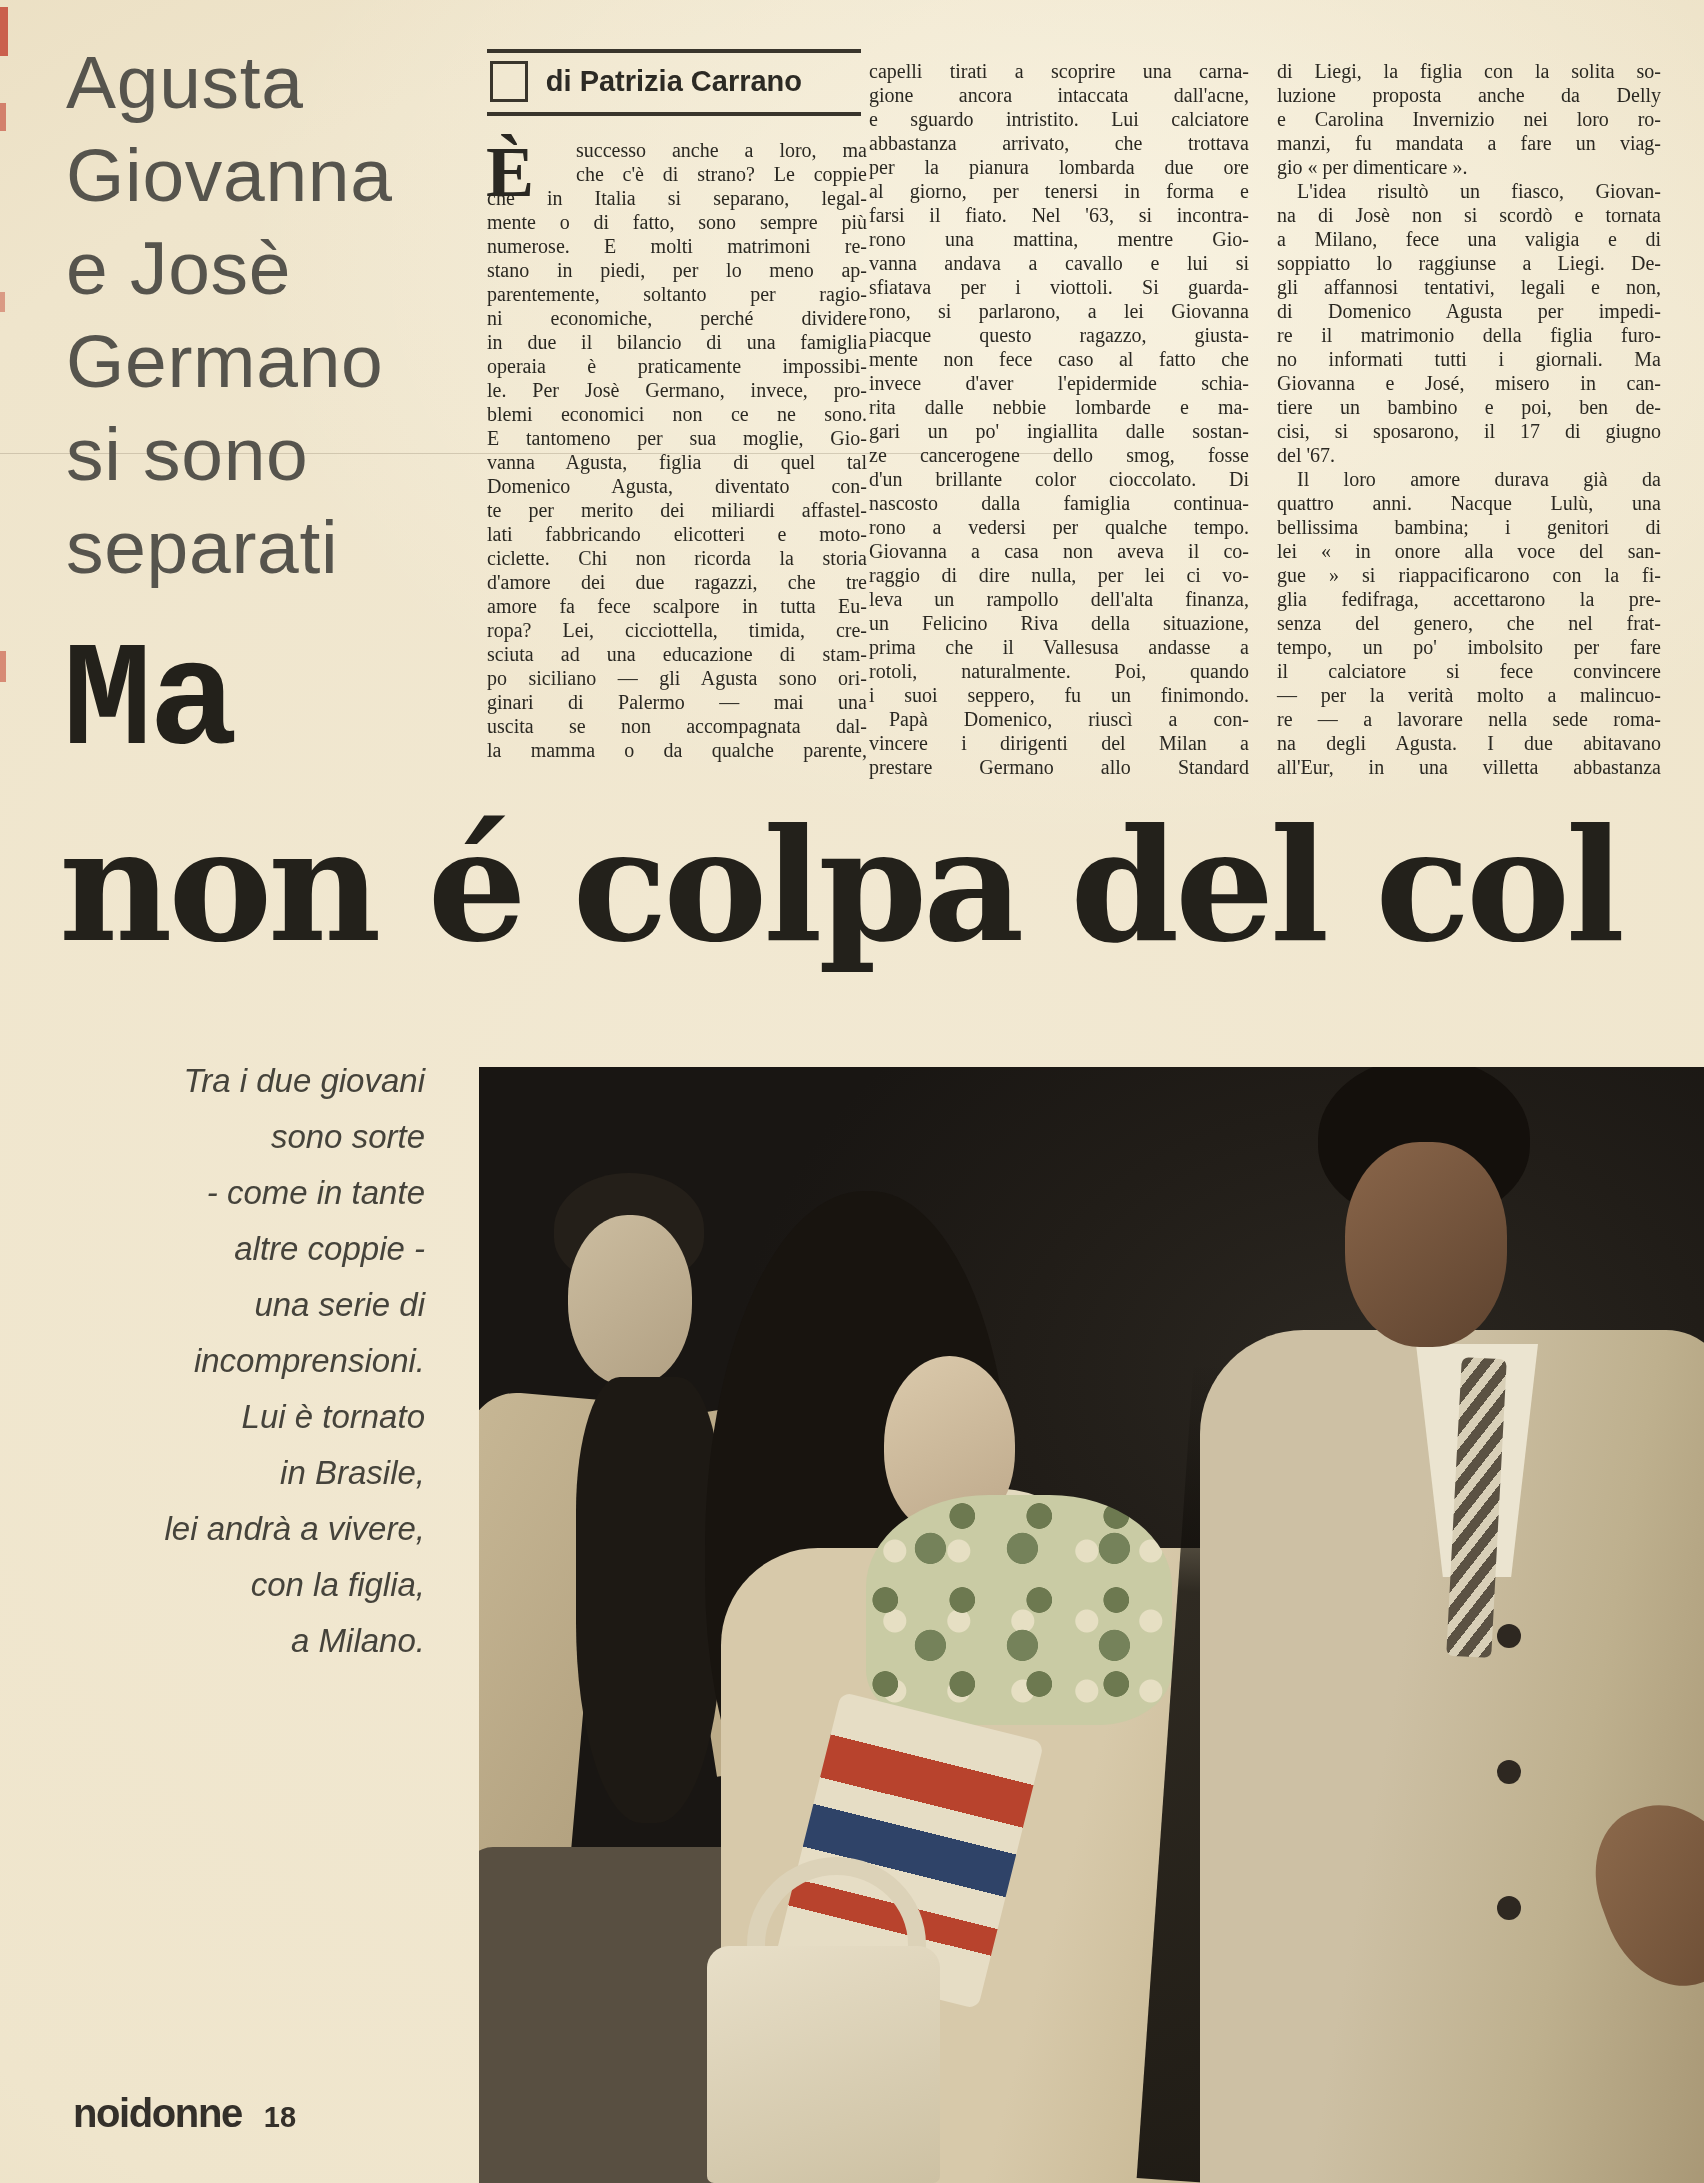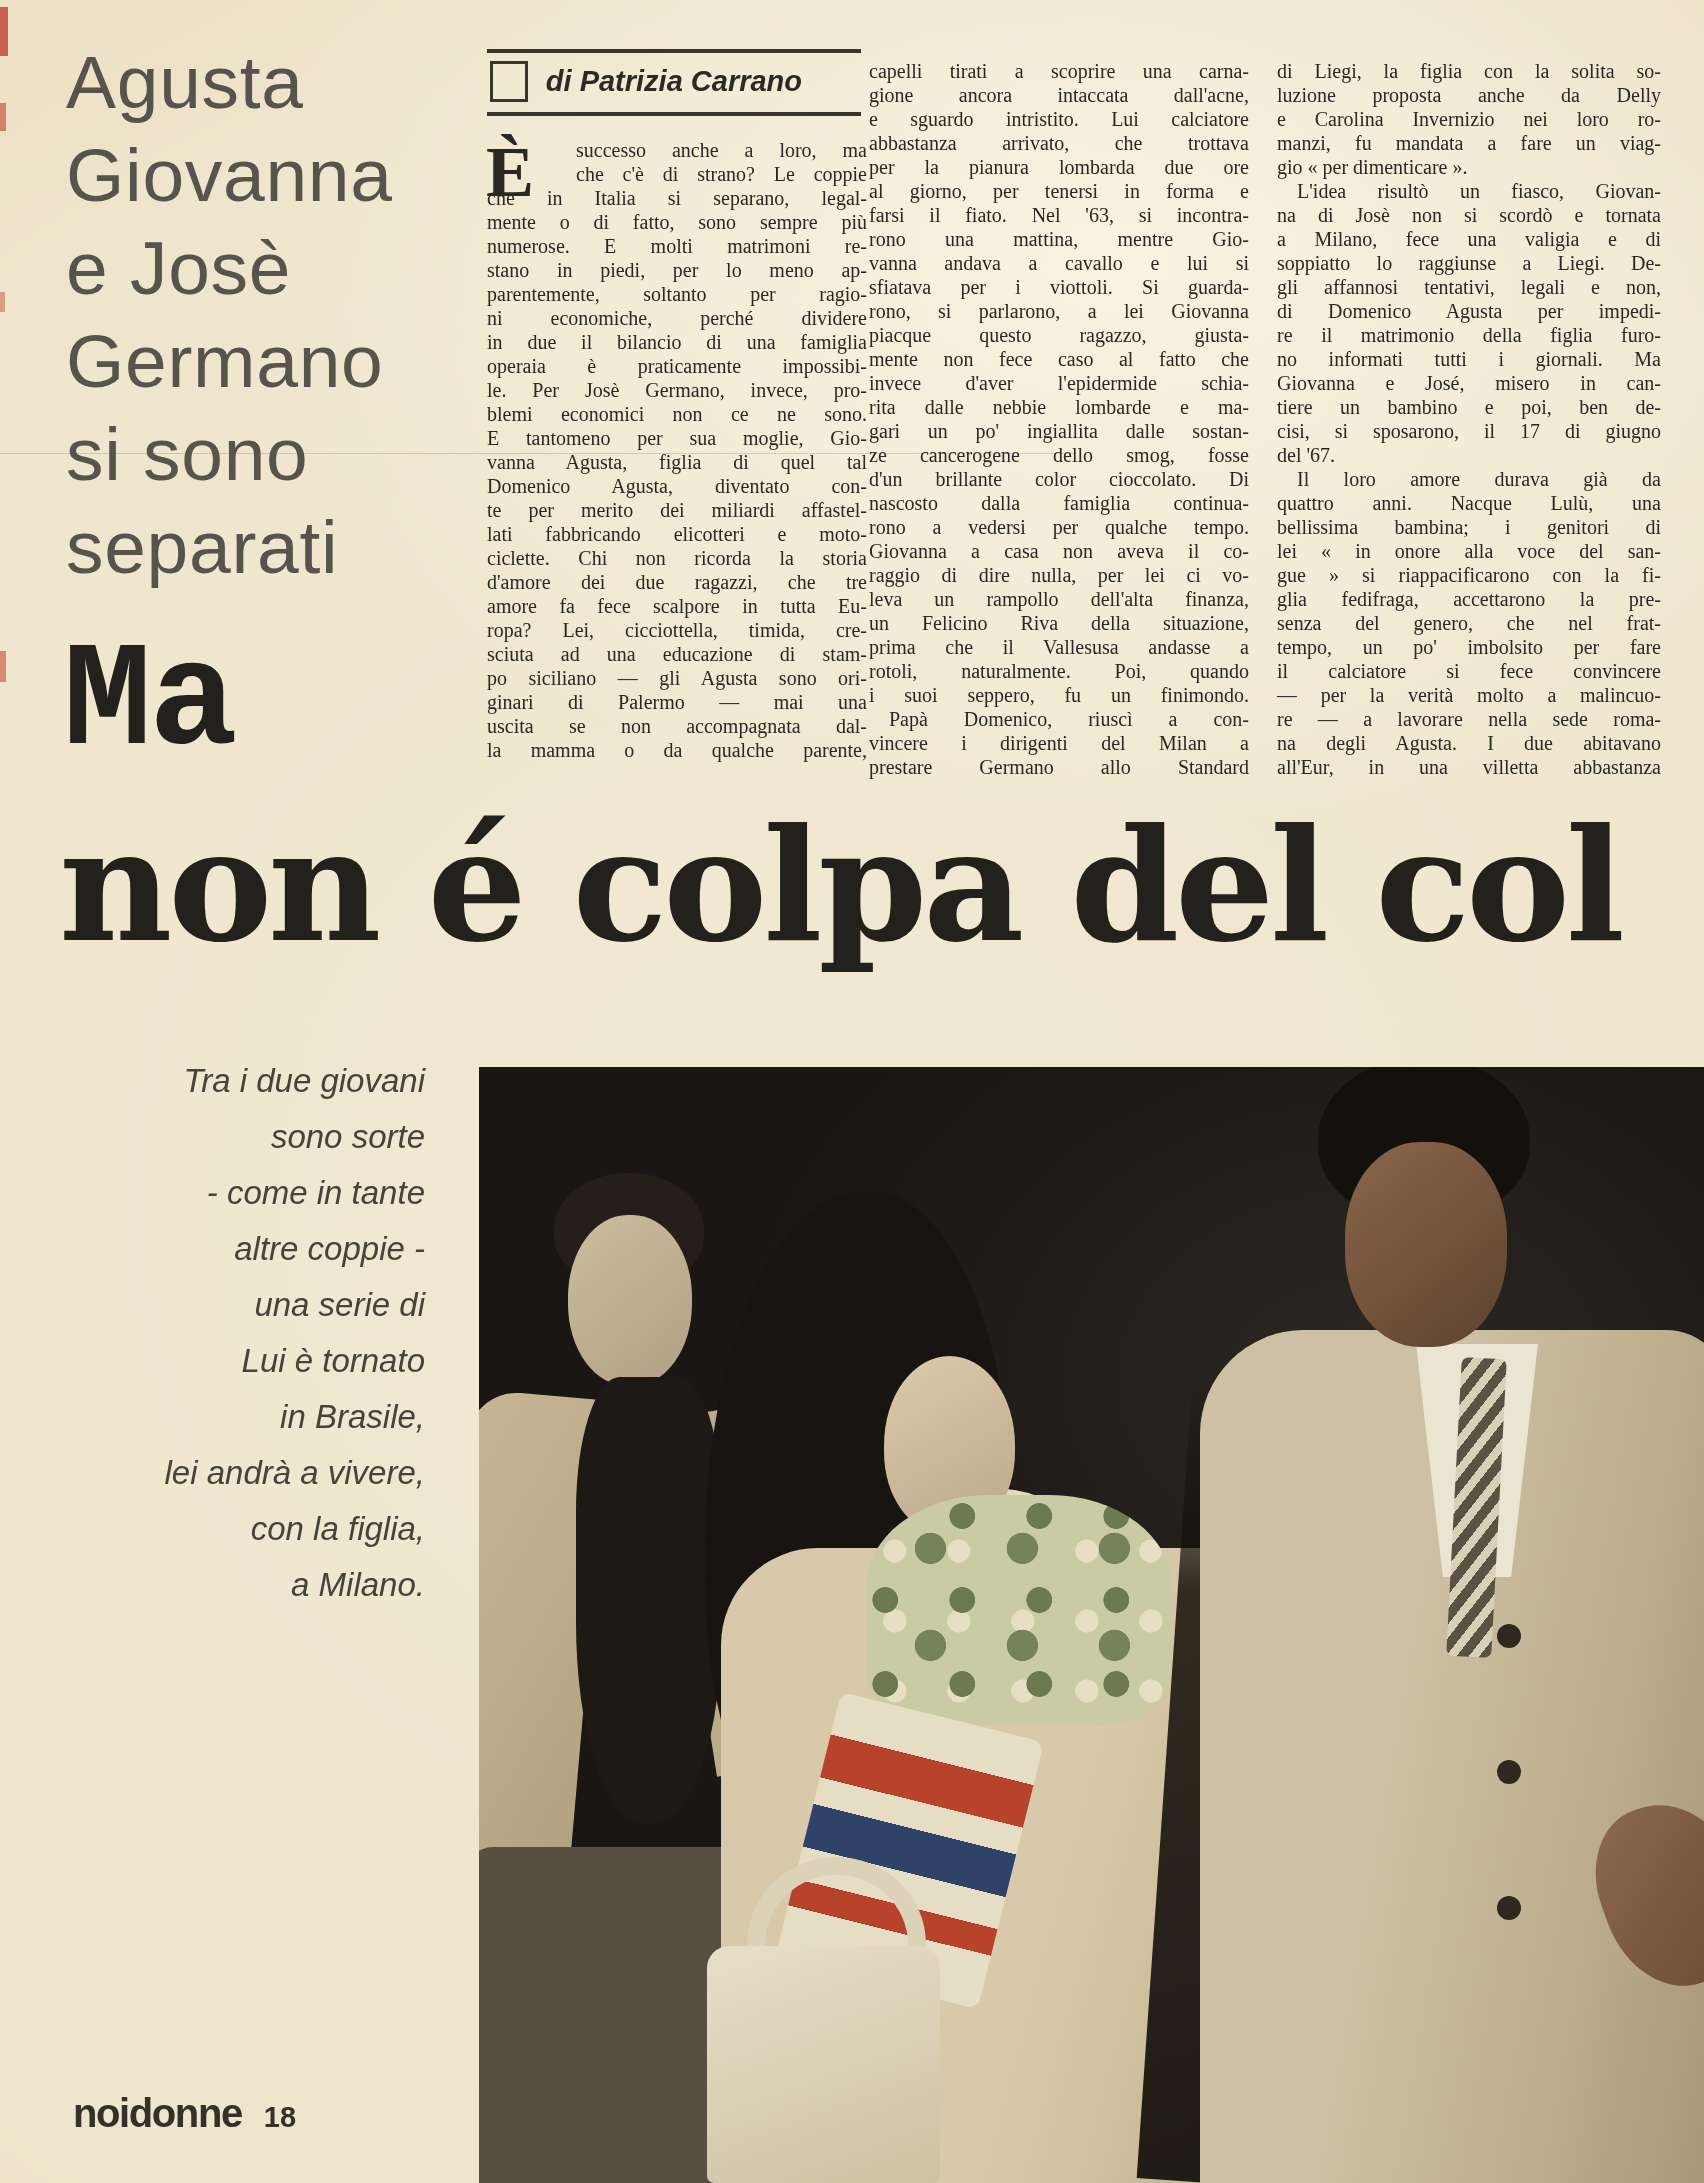--- a/index.html
+++ b/index.html
@@ -22,21 +22,20 @@
     position:absolute; left:487px; top:49px; width:374px;
     border-top:4.9px solid #39352c; border-bottom:4.9px solid #39352c;
     padding:8.4px 0 9.7px 0;
   }
   #byline .inner{display:flex; align-items:center;}
   #byline .box{width:32px; height:35px; border:3.5px solid #39352c; margin-left:2.8px; background:transparent;}
   #byline .lbl{
     font-family:"Liberation Sans", sans-serif; font-weight:700;
     font-size:29px; color:#2c2a24; margin-left:18px; letter-spacing:0;
     white-space:nowrap;
-    font-style:italic;
   }
   
   .article-col{
     position:absolute; width:380px; color:#2a2822;
     font-size:20px; letter-spacing:0;
   }
   .article-col .tline{
     height:24px; line-height:24px; text-align:justify; text-align-last:justify;
     white-space:nowrap; overflow:visible;
   }
@@ -253,20 +252,21 @@
   <div id="hl-ma">Ma</div>
 
   <div id="hl-line">non é colpa del col</div>
 
   <div id="caption">
       <div class="tline">Tra i due giovani</div>
       <div class="tline">sono sorte</div>
       <div class="tline">- come in tante</div>
       <div class="tline">altre coppie -</div>
       <div class="tline">una serie di</div>
+      <div class="tline">incomprensioni.</div>
       <div class="tline">Lui è tornato</div>
       <div class="tline">in Brasile,</div>
       <div class="tline">lei andrà a vivere,</div>
       <div class="tline">con la figlia,</div>
       <div class="tline">a Milano.</div>
     </div>
 
   <div id="photo">
     <div class="lm-hair"></div>
     <div class="lm-face"></div>

